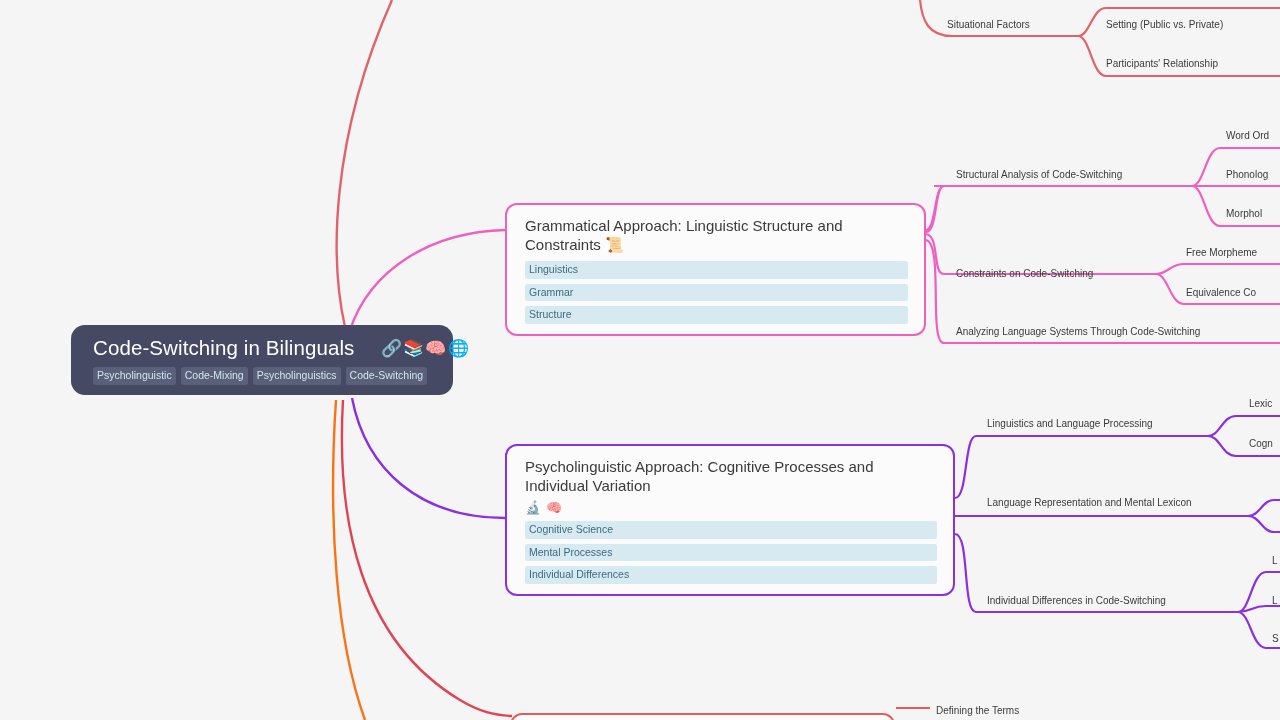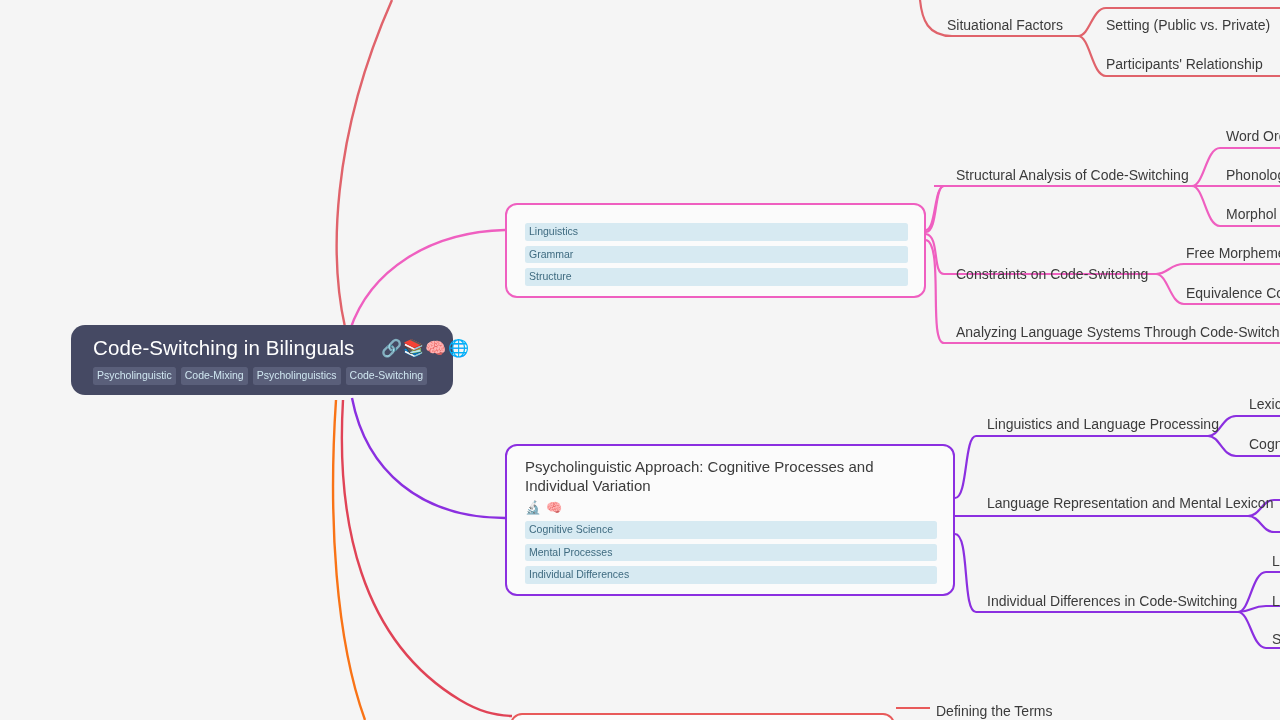--- a/index.html
+++ b/index.html
@@ -114,21 +114,21 @@
     white-space: nowrap;
   }
   #card-grammar { border-color: #ef5fc0; }
   #card-psycho  { border-color: #8b2fe0; }
   #card-bottom  { border-color: #e85a5a; }
 
   
   .leaf {
     position: absolute;
     color: #3b3b3b;
-    font-size: 14px;
+    font-size: 10px;
     line-height: 18px;
     white-space: nowrap;
   }
 </style>
 </head>
 <body>
 
 <div id="canvas">
 
   <svg id="edges" viewBox="0 0 1280 720" xmlns="http://www.w3.org/2000/svg">
@@ -191,20 +191,21 @@
     </div>
     <div class="root-tags">
       <span class="tag">Psycholinguistic</span>
       <span class="tag">Code-Mixing</span>
       <span class="tag">Psycholinguistics</span>
       <span class="tag">Code-Switching</span>
     </div>
   </div>
 
   <div class="card" id="card-grammar" style="left:505px; top:203px; width:421px;">
+    <div class="card-title">Grammatical Approach: Linguistic Structure and Constraints 📜</div>
     <div class="card-tags">
       <span class="tag">Linguistics</span>
       <span class="tag">Grammar</span>
       <span class="tag">Structure</span>
     </div>
   </div>
 
   <div class="card" id="card-psycho" style="left:505px; top:444px; width:450px;">
     <div class="card-title">Psycholinguistic Approach: Cognitive Processes and Individual Variation</div>
     <div class="card-icons">

